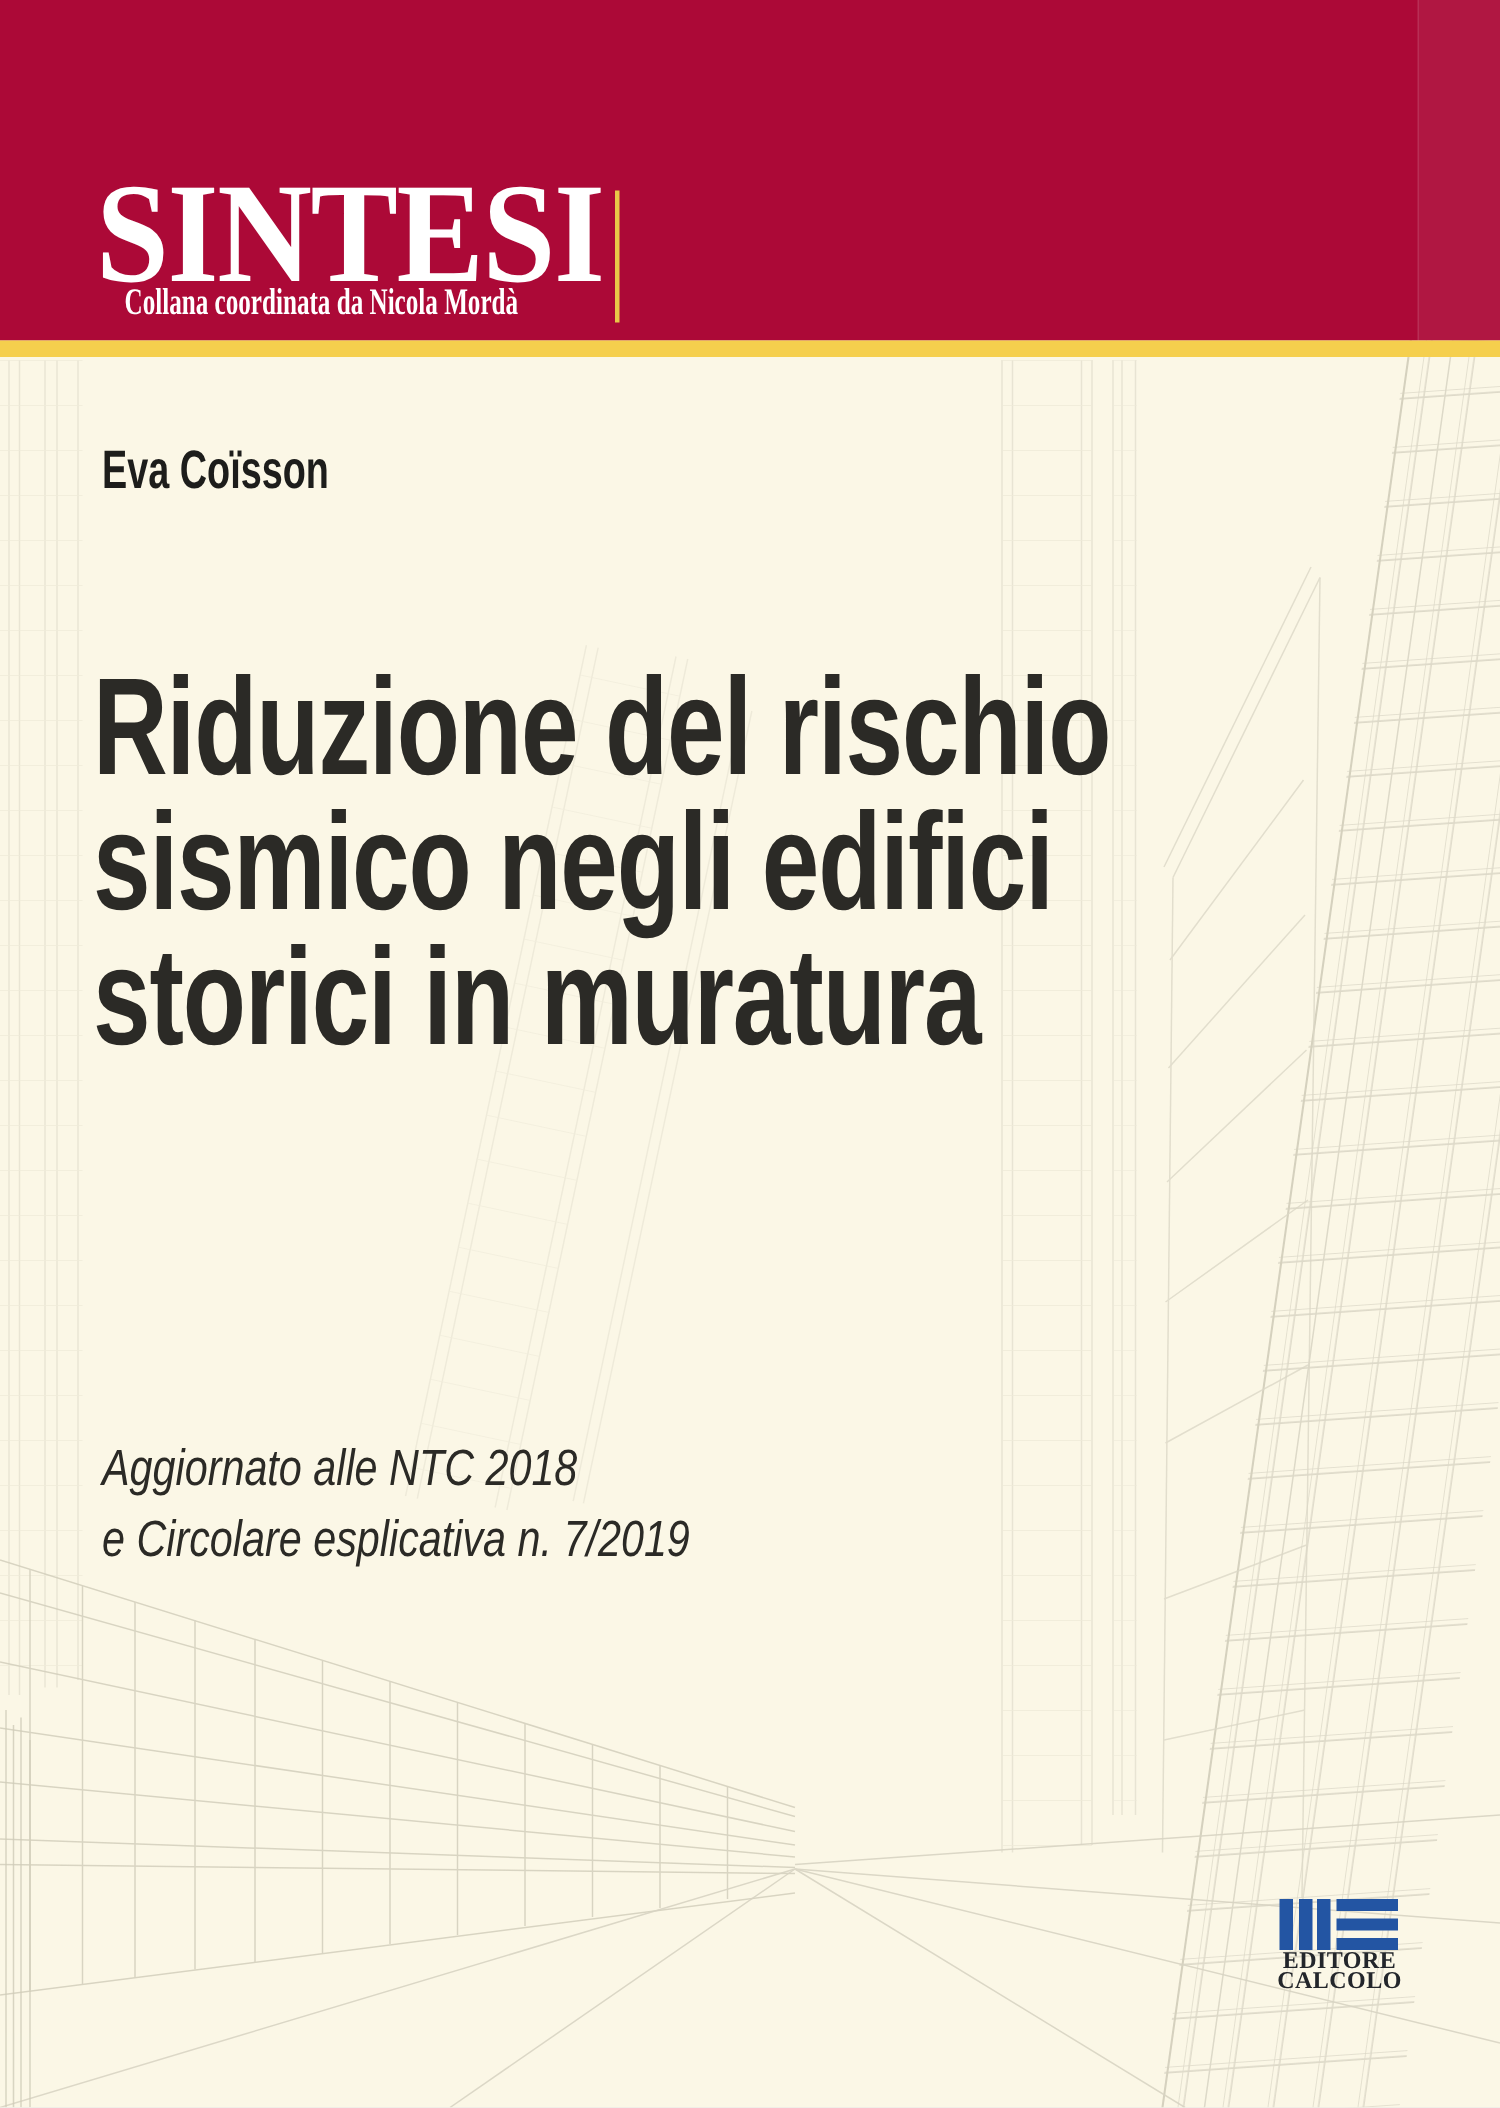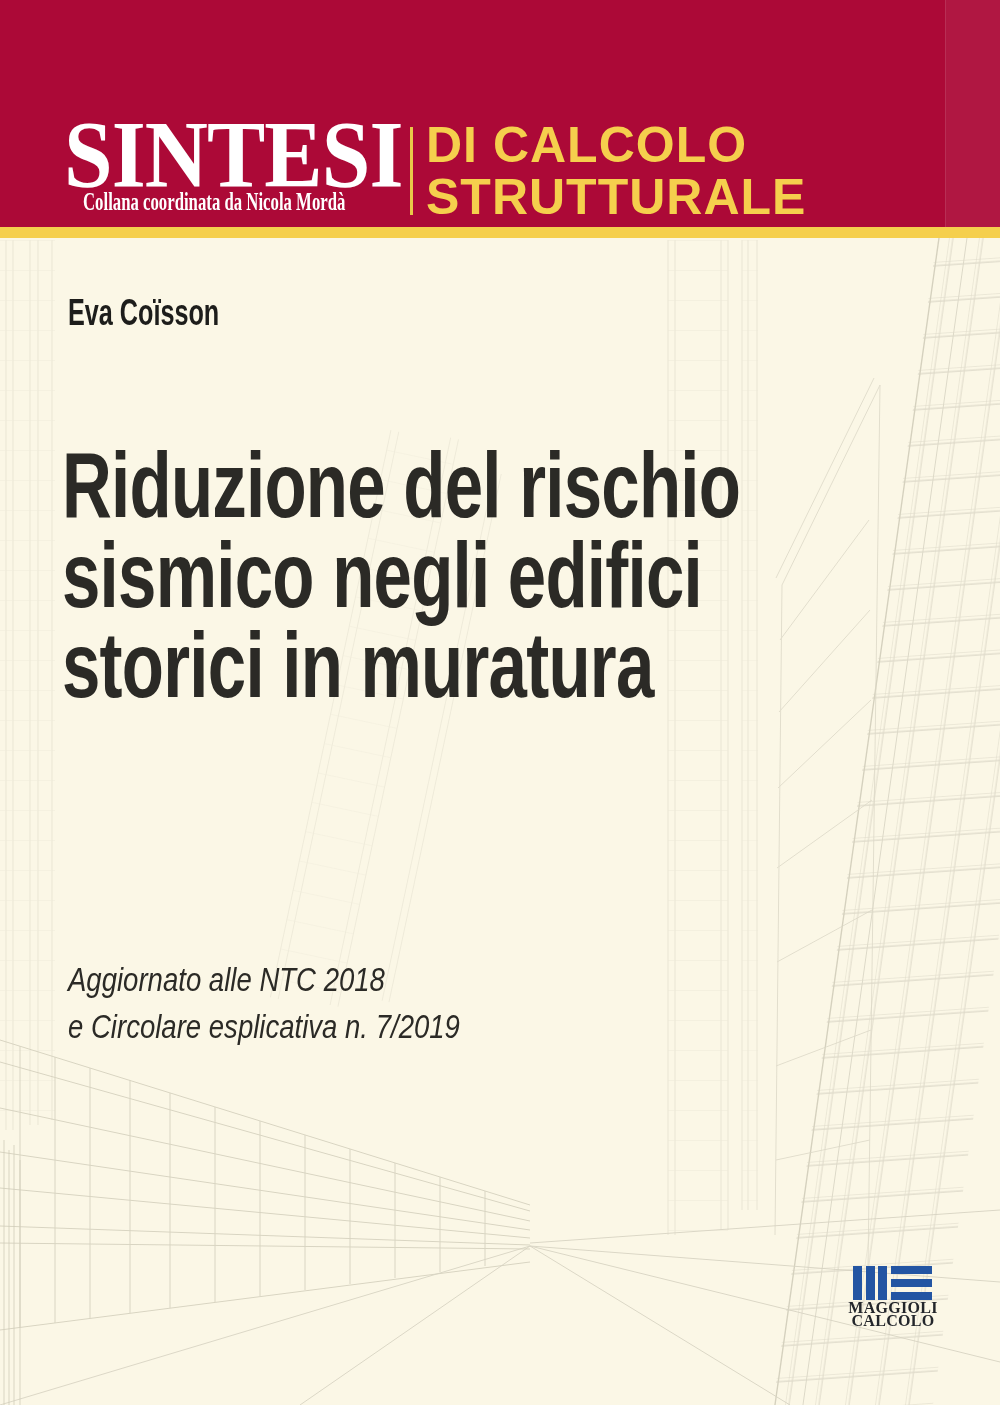--- a/index.html
+++ b/index.html
@@ -194,24 +194,20 @@
   </svg>
 
   <div class="band">
     <div class="band-sheen"></div>
   </div>
   <div class="gold-strip"></div>
 
   <div class="sintesi">SINTESI</div>
   <div class="collana">Collana coordinata da Nicola Mordà</div>
   <div class="divider"></div>
-  <div class="subject">
-    <span>DI CALCOLO</span>
-    <span>STRUTTURALE</span>
-  </div>
 
   <div class="author">Eva Coïsson</div>
 
   <div class="title">
     <span>Riduzione del rischio</span>
     <span>sismico negli edifici</span>
     <span>storici in muratura</span>
   </div>
 
   <div class="subtitle">
@@ -225,17 +221,17 @@
         <i></i>
         <i></i>
       </span>
     <span class="pm-e">
         <i></i>
         <i></i>
         <i></i>
       </span>
   </div>
   <div class="pub-name">
-    <span>MAGGIOLI</span>
+    <span>EDITORE</span>
     <span>CALCOLO</span>
   </div>
 
 </div>
 
 </body></html>

